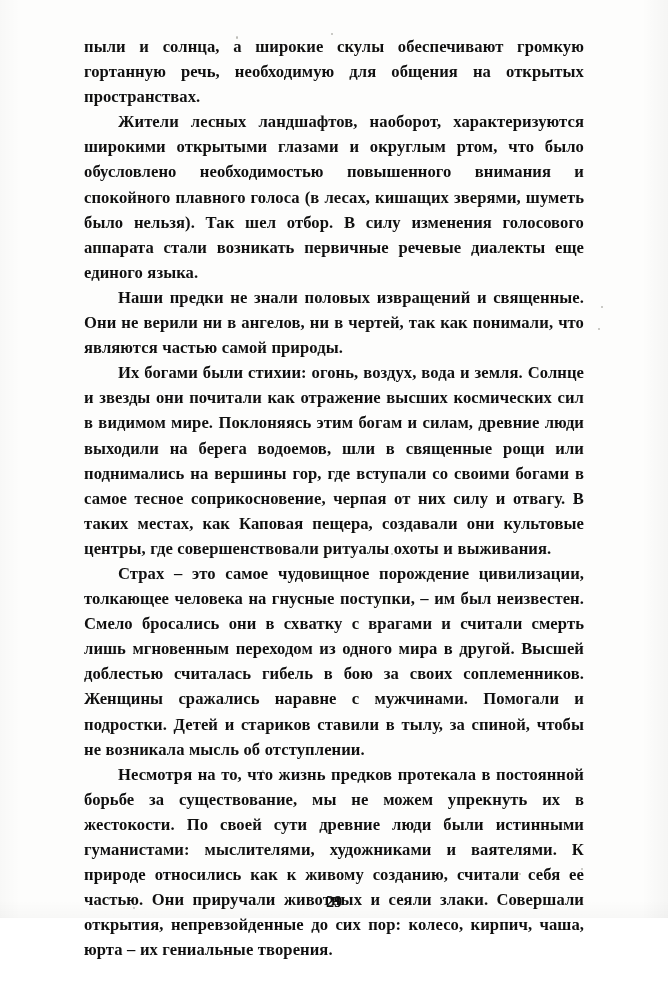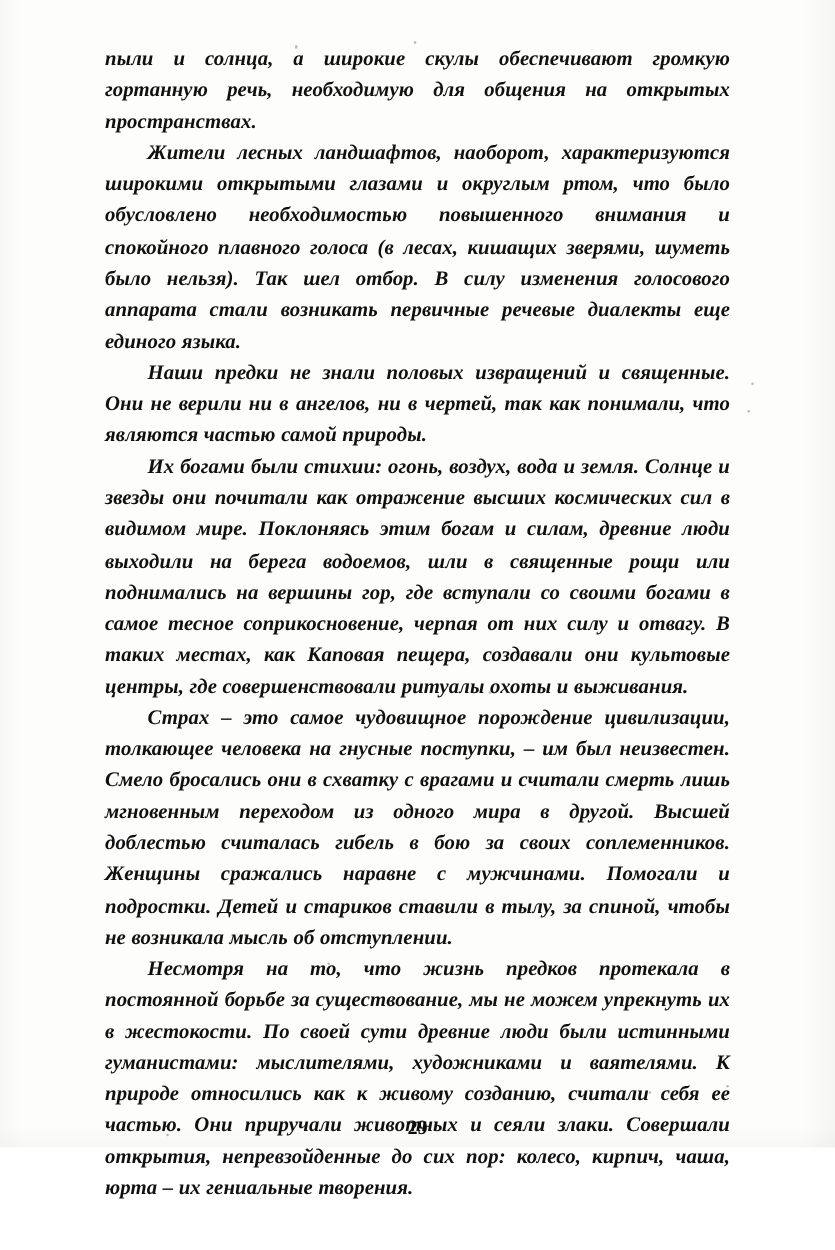--- a/index.html
+++ b/index.html
@@ -56,21 +56,20 @@
     text-align: justify;
     text-align-last: left;
     text-indent: 34px;
     font-size: 16.6px;
     line-height: 25.1px;
     font-weight: 700;
     color: #101010;
     letter-spacing: 0.08px;
     word-spacing: 0.2px;
     hyphens: manual;
-    font-style: italic;
     -webkit-hyphens: manual;
   }
   
   p.para.cont {
     text-indent: 0;
   }
 
   #page-number {
     position: absolute;
     left: 0;

